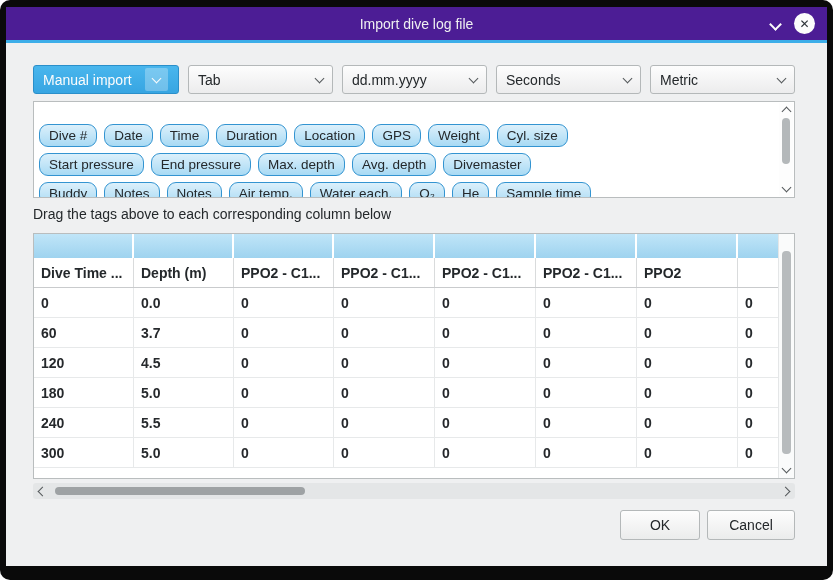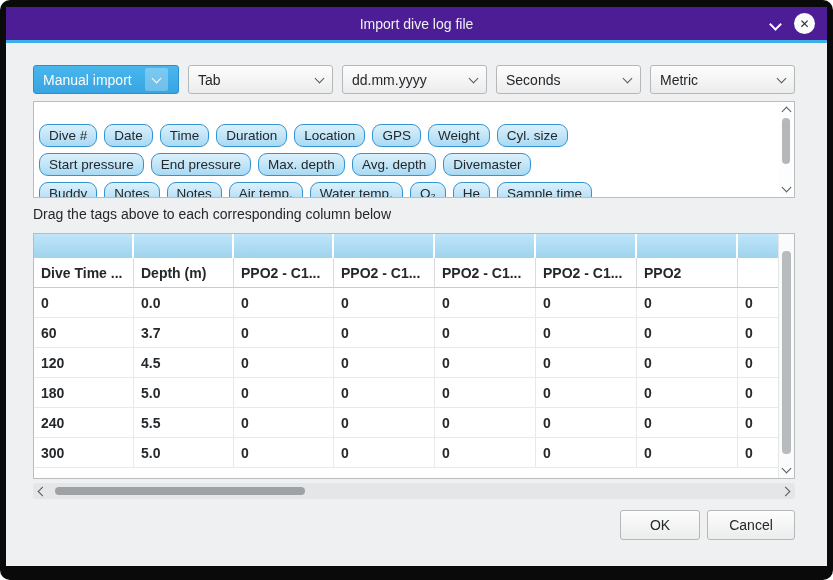--- a/index.html
+++ b/index.html
@@ -222,21 +222,21 @@
             <span class="tag-pill">End pressure</span>
             <span class="tag-pill">Max. depth</span>
             <span class="tag-pill">Avg. depth</span>
             <span class="tag-pill">Divemaster</span>
           </div>
           <div class="tag-row">
             <span class="tag-pill">Buddy</span>
             <span class="tag-pill">Notes</span>
             <span class="tag-pill">Notes</span>
             <span class="tag-pill">Air temp.</span>
-            <span class="tag-pill">Water temp.</span>
+            <span class="tag-pill">Water each.</span>
             <span class="tag-pill">O₂</span>
             <span class="tag-pill">He</span>
             <span class="tag-pill">Sample time</span>
           </div>
           <div class="tag-row">
             <span class="tag-pill">Sample depth</span>
             <span class="tag-pill">Sample temperature</span>
             <span class="tag-pill">Sample pO₂</span>
             <span class="tag-pill">Sample CNS</span>
           </div>

